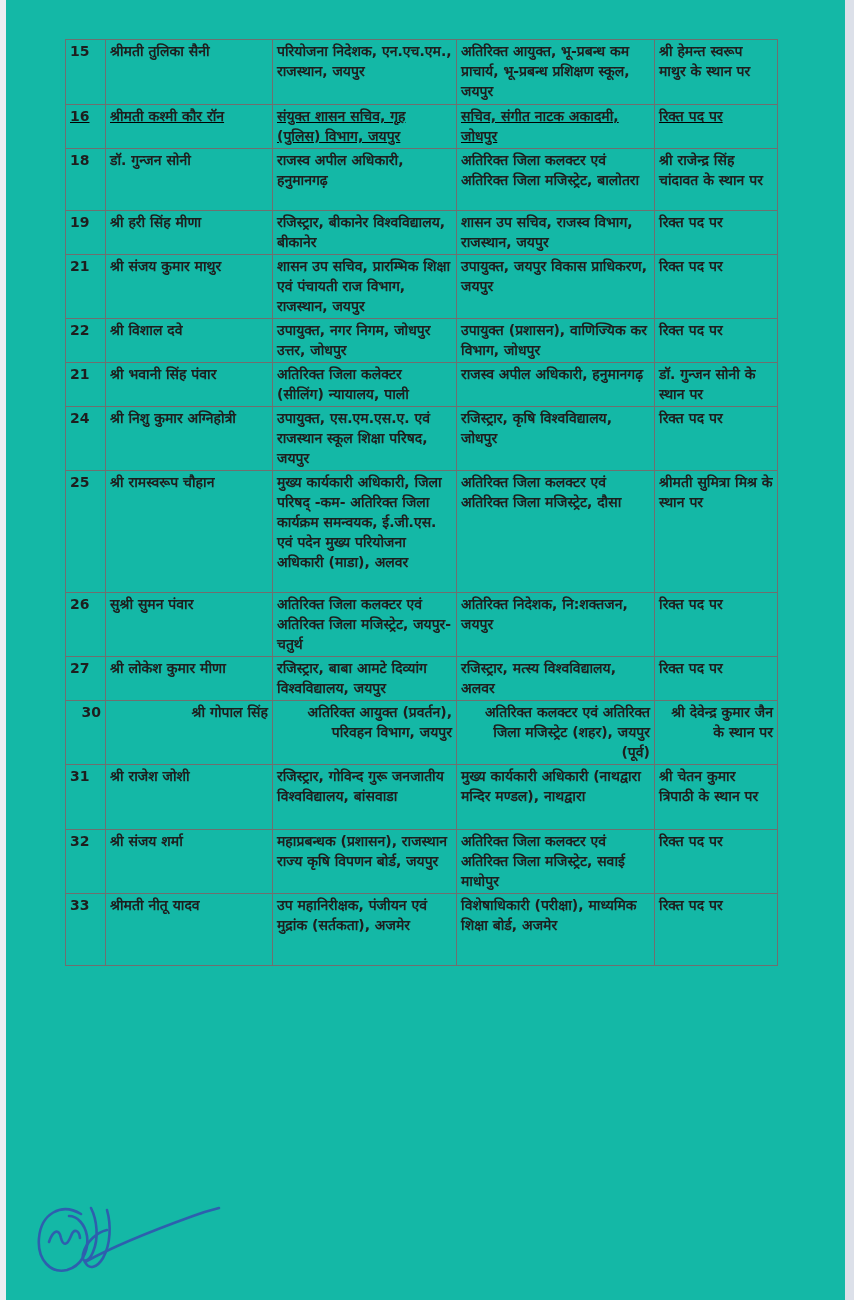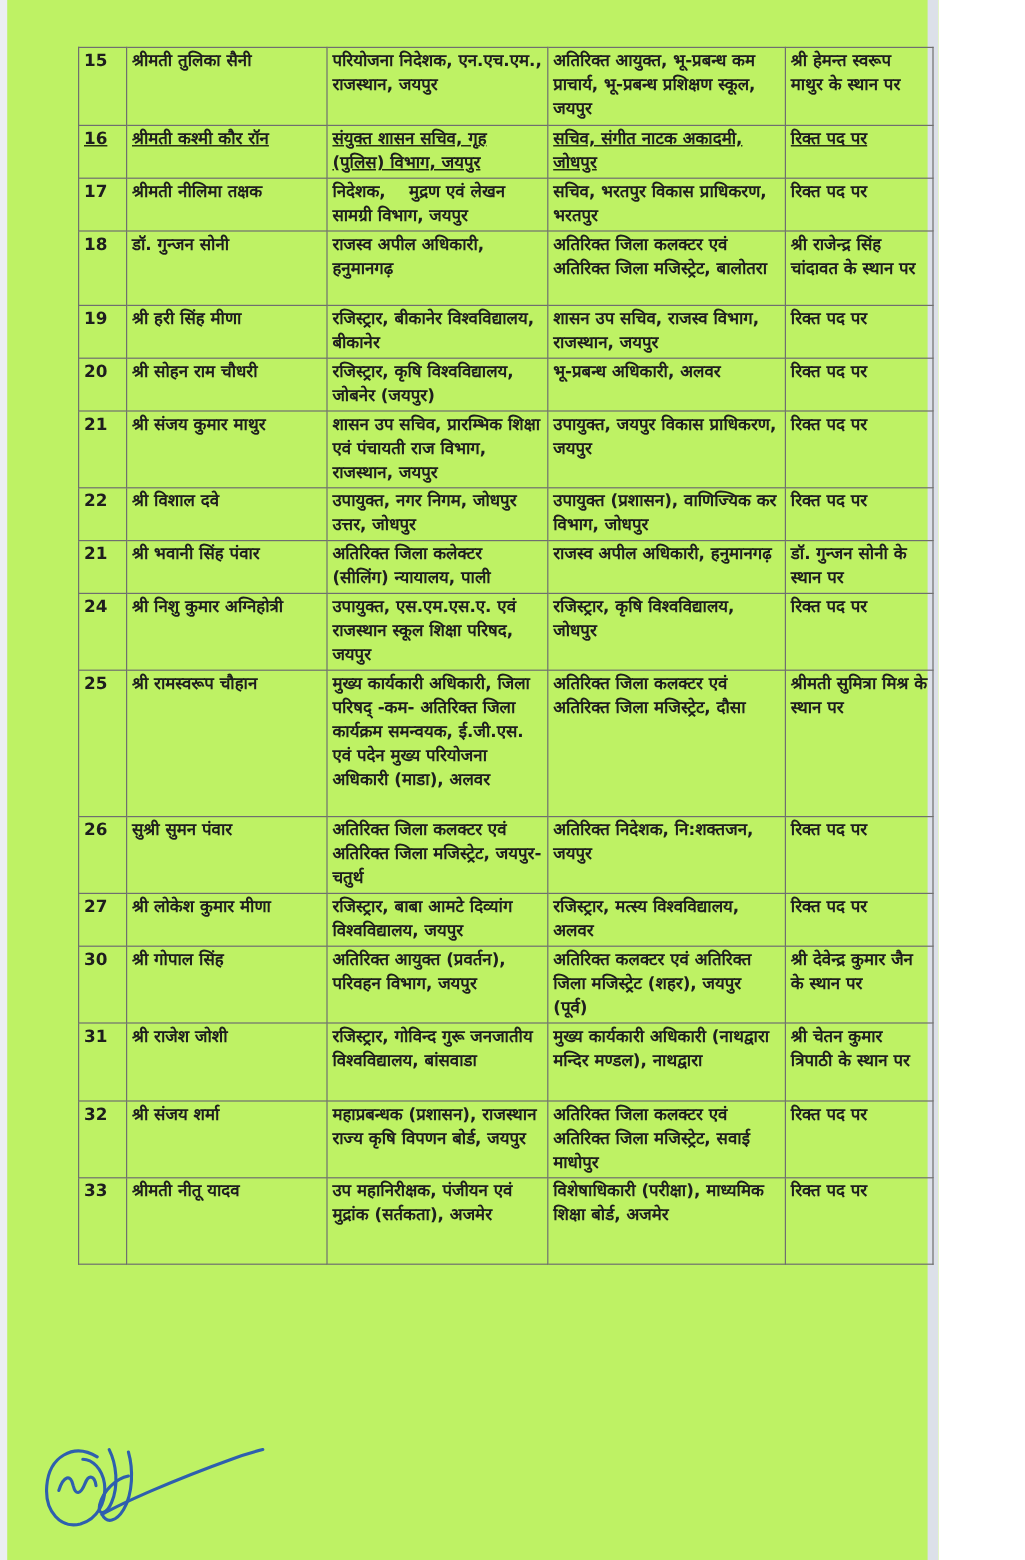--- a/index.html
+++ b/index.html
@@ -3,23 +3,23 @@
 <meta charset="utf-8">
 <style>
   html, body {
     margin: 0;
     padding: 0;
     background: #ffffff;
     font-family: "DejaVu Sans", sans-serif;
   }
   .page {
     position: relative;
-    width: 782px;
+    width: 854px;
     height: 1300px;
-    background: #bef264;
+    background: #14b8a6;
     overflow: hidden;
   }
   .edge-strip-left {
     position: absolute;
     left: 0; top: 0;
     width: 6px; height: 1300px;
     background: #eceef2;
   }
   .edge-strip-right {
     position: absolute;
@@ -84,46 +84,32 @@
           <td class="cell-to">अतिरिक्त आयुक्त, भू-प्रबन्ध कम प्राचार्य, भू-प्रबन्ध प्रशिक्षण स्कूल, जयपुर</td>
           <td class="cell-remark">श्री हेमन्त स्वरूप माथुर के स्थान पर</td>
         </tr>
         <tr style="height: 42px; text-decoration: underline;">
           <td class="cell-no">16</td>
           <td class="cell-name">श्रीमती कश्मी कौर रॉन</td>
           <td class="cell-from">संयुक्त शासन सचिव, गृह (पुलिस) विभाग, जयपुर</td>
           <td class="cell-to">सचिव, संगीत नाटक अकादमी, जोधपुर</td>
           <td class="cell-remark">रिक्त पद पर</td>
         </tr>
-        <tr style="height: 40px;">
-          <td class="cell-no">17</td>
-          <td class="cell-name">श्रीमती नीलिमा तक्षक</td>
-          <td class="cell-from">निदेशक,&nbsp;&nbsp;&nbsp;&nbsp;मुद्रण एवं लेखन सामग्री विभाग, जयपुर</td>
-          <td class="cell-to">सचिव, भरतपुर विकास प्राधिकरण, भरतपुर</td>
-          <td class="cell-remark">रिक्त पद पर</td>
-        </tr>
         <tr style="height: 62px;">
           <td class="cell-no">18</td>
           <td class="cell-name">डॉ. गुन्जन सोनी</td>
           <td class="cell-from">राजस्व अपील अधिकारी, हनुमानगढ़</td>
           <td class="cell-to">अतिरिक्त जिला कलक्टर एवं अतिरिक्त जिला मजिस्ट्रेट, बालोतरा</td>
           <td class="cell-remark">श्री राजेन्द्र सिंह चांदावत के स्थान पर</td>
         </tr>
         <tr style="height: 43px;">
           <td class="cell-no">19</td>
           <td class="cell-name">श्री हरी सिंह मीणा</td>
           <td class="cell-from">रजिस्ट्रार, बीकानेर विश्वविद्यालय, बीकानेर</td>
           <td class="cell-to">शासन उप सचिव, राजस्व विभाग, राजस्थान, जयपुर</td>
-          <td class="cell-remark">रिक्त पद पर</td>
-        </tr>
-        <tr style="height: 42px;">
-          <td class="cell-no">20</td>
-          <td class="cell-name">श्री सोहन राम चौधरी</td>
-          <td class="cell-from">रजिस्ट्रार, कृषि विश्वविद्यालय, जोबनेर (जयपुर)</td>
-          <td class="cell-to">भू-प्रबन्ध अधिकारी, अलवर</td>
           <td class="cell-remark">रिक्त पद पर</td>
         </tr>
         <tr style="height: 60px;">
           <td class="cell-no">21</td>
           <td class="cell-name">श्री संजय कुमार माथुर</td>
           <td class="cell-from">शासन उप सचिव, प्रारम्भिक शिक्षा एवं पंचायती राज विभाग, राजस्थान, जयपुर</td>
           <td class="cell-to">उपायुक्त, जयपुर विकास प्राधिकरण, जयपुर</td>
           <td class="cell-remark">रिक्त पद पर</td>
         </tr>
         <tr style="height: 44px;">
@@ -161,21 +147,21 @@
           <td class="cell-to">अतिरिक्त निदेशक, नि:शक्तजन, जयपुर</td>
           <td class="cell-remark">रिक्त पद पर</td>
         </tr>
         <tr style="height: 42px; margin-top: 28px;">
           <td class="cell-no">27</td>
           <td class="cell-name">श्री लोकेश कुमार मीणा</td>
           <td class="cell-from">रजिस्ट्रार, बाबा आमटे दिव्यांग विश्वविद्यालय, जयपुर</td>
           <td class="cell-to">रजिस्ट्रार, मत्स्य विश्वविद्यालय, अलवर</td>
           <td class="cell-remark">रिक्त पद पर</td>
         </tr>
-        <tr style="height: 60px;">
+        <tr style="height: 60px; text-align: right;">
           <td class="cell-no">30</td>
           <td class="cell-name">श्री गोपाल सिंह</td>
           <td class="cell-from">अतिरिक्त आयुक्त (प्रवर्तन), परिवहन विभाग, जयपुर</td>
           <td class="cell-to">अतिरिक्त कलक्टर एवं अतिरिक्त जिला मजिस्ट्रेट (शहर), जयपुर (पूर्व)</td>
           <td class="cell-remark">श्री देवेन्द्र कुमार जैन के स्थान पर</td>
         </tr>
         <tr style="height: 65px;">
           <td class="cell-no">31</td>
           <td class="cell-name">श्री राजेश जोशी</td>
           <td class="cell-from">रजिस्ट्रार, गोविन्द गुरू जनजातीय विश्वविद्यालय, बांसवाडा</td>

